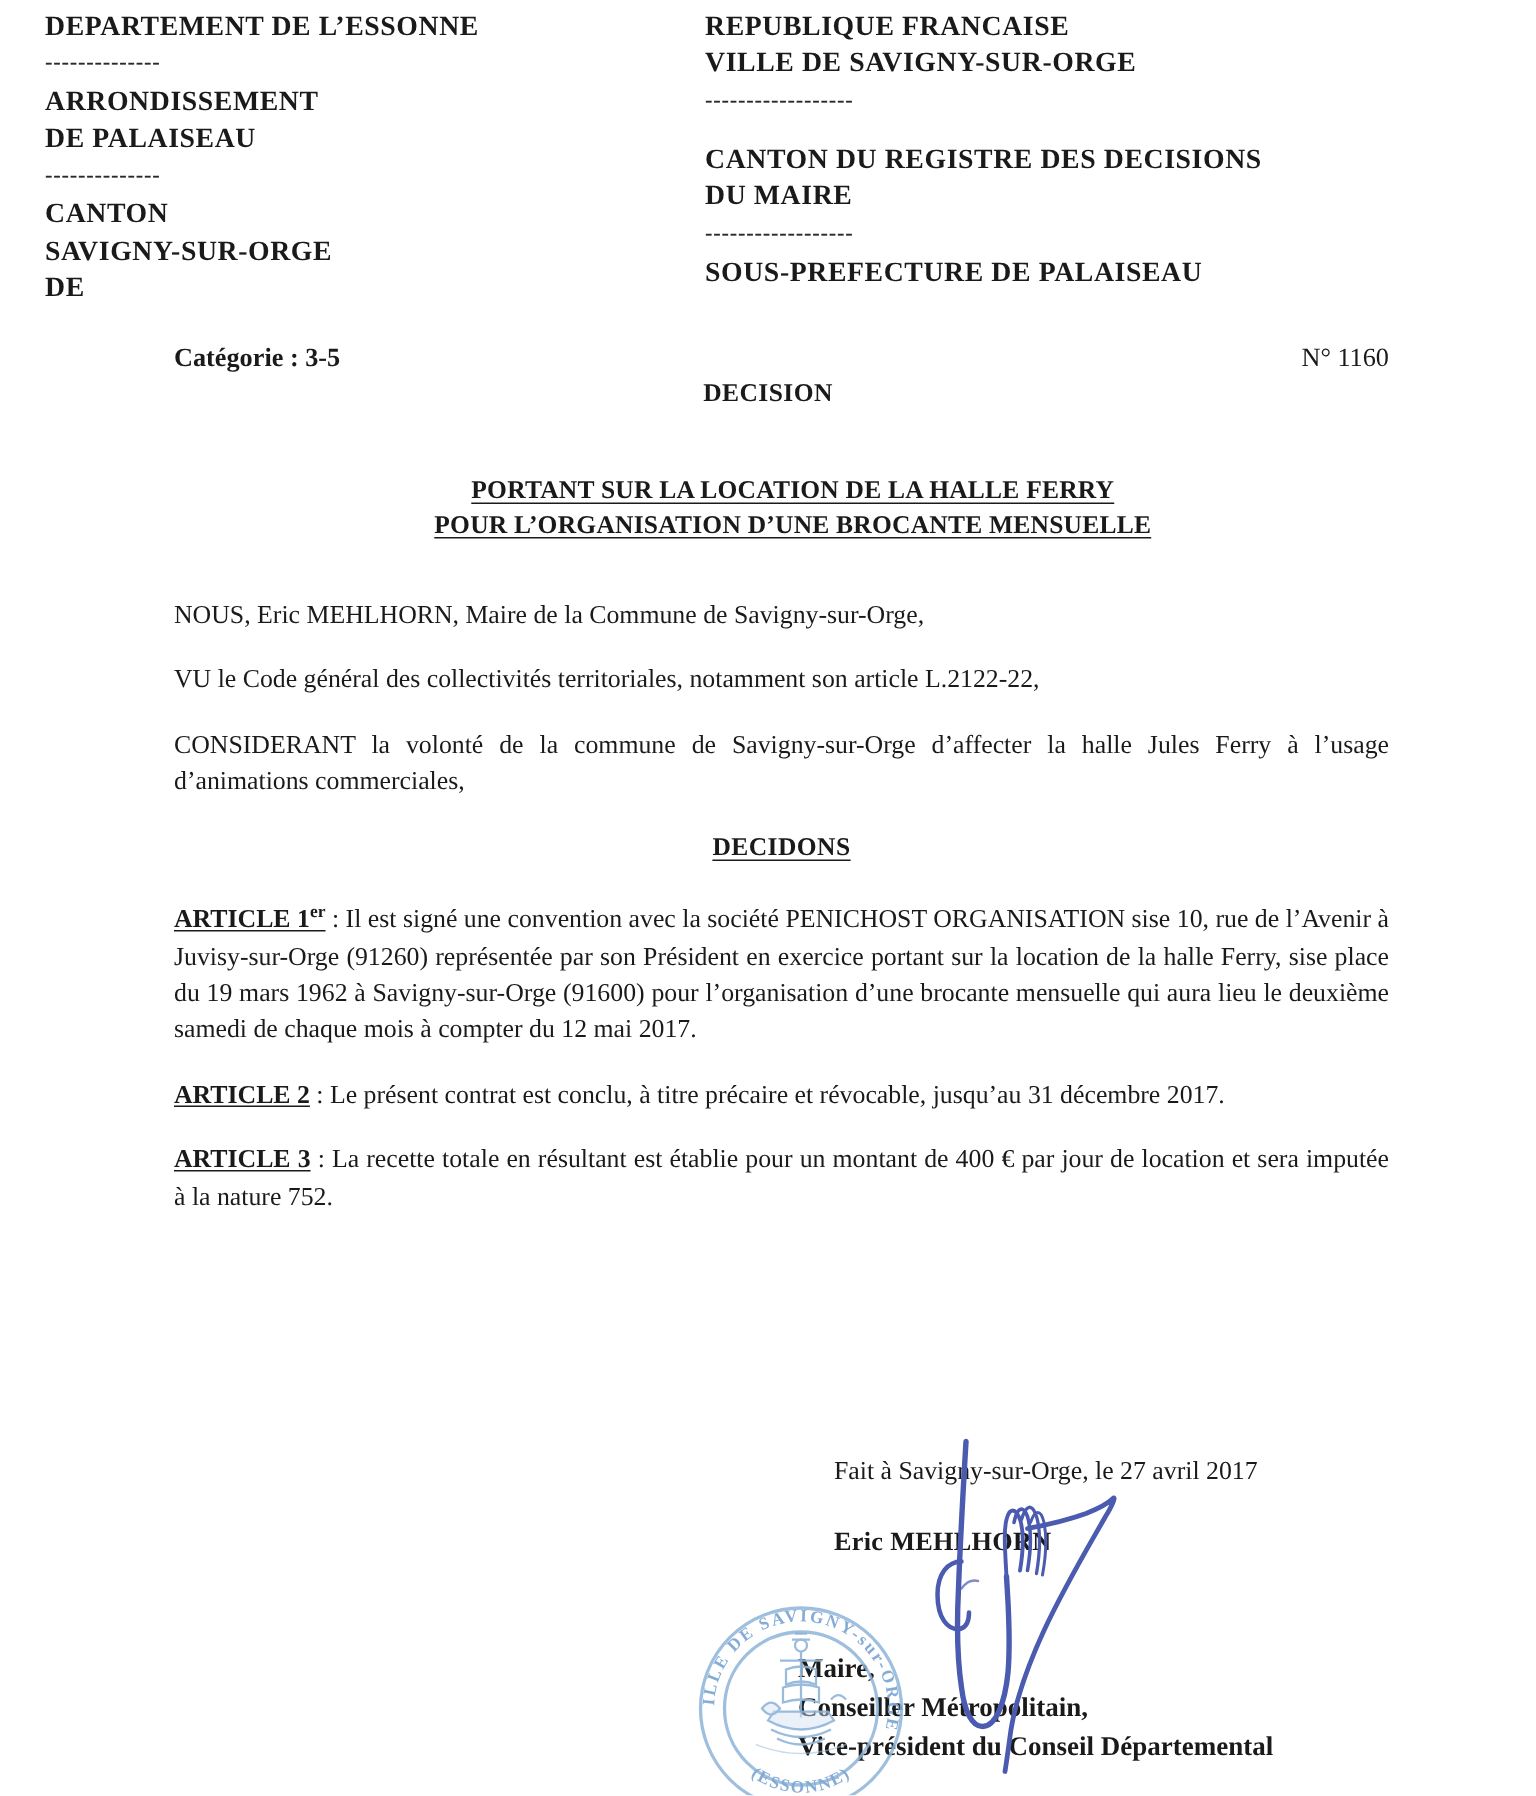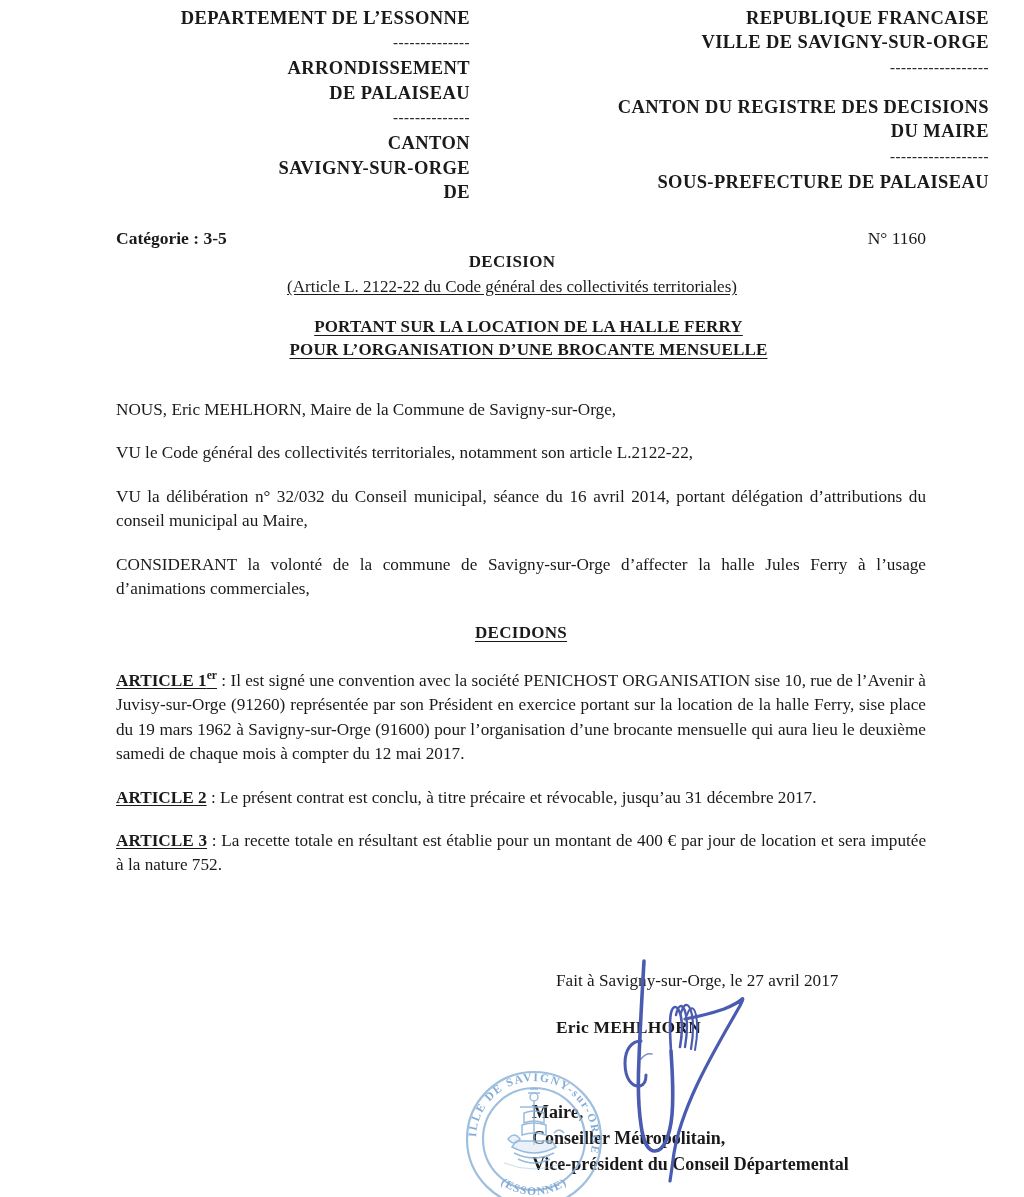--- a/index.html
+++ b/index.html
@@ -21,21 +21,21 @@
   
   .header {
     position: absolute;
     top: 6px;
     left: 0;
     width: 1024px;
     display: flex;
     align-items: flex-start;
   }
   .header-col {
-    text-align: right;
+    text-align: left;
   }
   .header-col.left {
     width: 470px;
     padding-left: 30px;
     box-sizing: border-box;
   }
   .header-col.right {
     width: 554px;
     padding-right: 35px;
     box-sizing: border-box;
@@ -238,33 +238,31 @@
 
   </div>
 
   <div class="cat-row">
     <div class="cat-label">Catégorie : 3-5</div>
     <div class="num-label">N° 1160</div>
   </div>
 
   <div class="decision-block">
     <span class="decision-word">DECISION</span>
-    <span class="decision-sub">(Article L. 2122-22 du Code général des collectivités territoriales)</span>
   </div>
 
   <div class="object-block">
     <span class="object-line">PORTANT SUR LA LOCATION DE LA HALLE FERRY</span>
     <span class="object-line">POUR L’ORGANISATION D’UNE BROCANTE MENSUELLE</span>
   </div>
 
   <div class="body">
 
     <p class="para">NOUS, Eric MEHLHORN, Maire de la Commune de Savigny-sur-Orge,</p>
     <p class="para">VU le Code général des collectivités territoriales, notamment son article L.2122-22,</p>
-    <p class="para">VU la délibération n° 32/032 du Conseil municipal, séance du 16 avril 2014, portant délégation d’attributions du conseil municipal au Maire,</p>
     <p class="para">CONSIDERANT la volonté de la commune de Savigny-sur-Orge d’affecter la halle Jules Ferry à l’usage d’animations commerciales,</p>
 
     <div class="decidons-wrap">
       <span class="decidons">DECIDONS</span>
     </div>
 
     <p class="para">
       <span class="art-label"><span>ARTICLE 1</span><sup>er</sup></span><span> : </span><span>Il est signé une convention avec la société PENICHOST ORGANISATION sise 10, rue de l’Avenir à Juvisy-sur-Orge (91260) représentée par son Président en exercice portant sur la location de la halle Ferry, sise place du 19 mars 1962 à Savigny-sur-Orge (91600) pour l’organisation d’une brocante mensuelle qui aura lieu le deuxième samedi de chaque mois à compter du 12 mai 2017.</span>
     </p>
 

